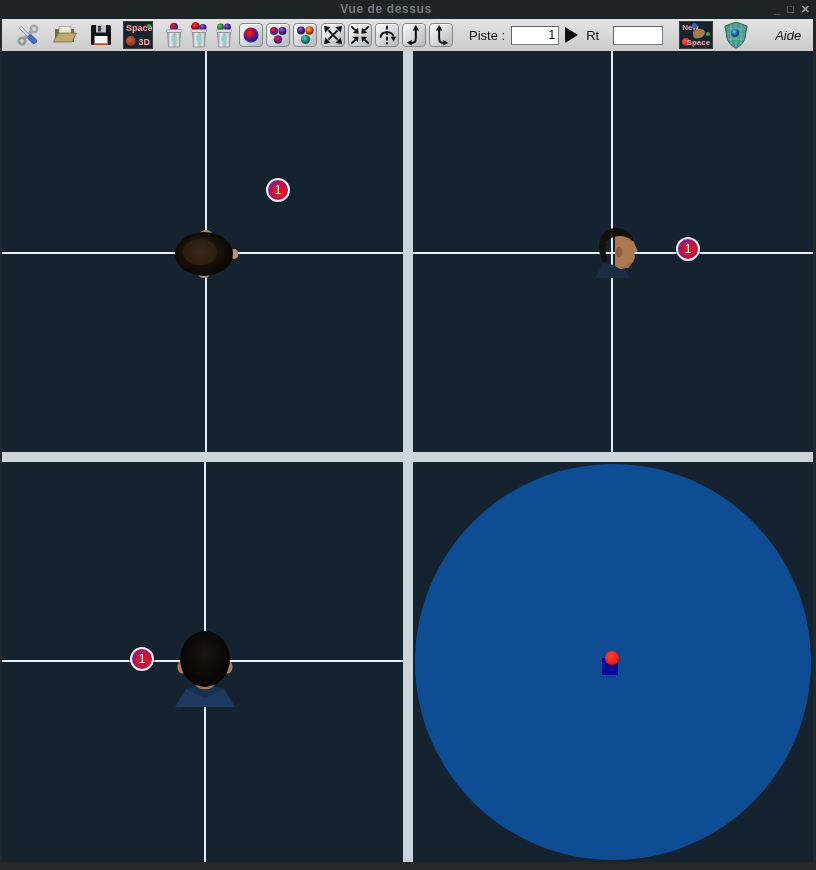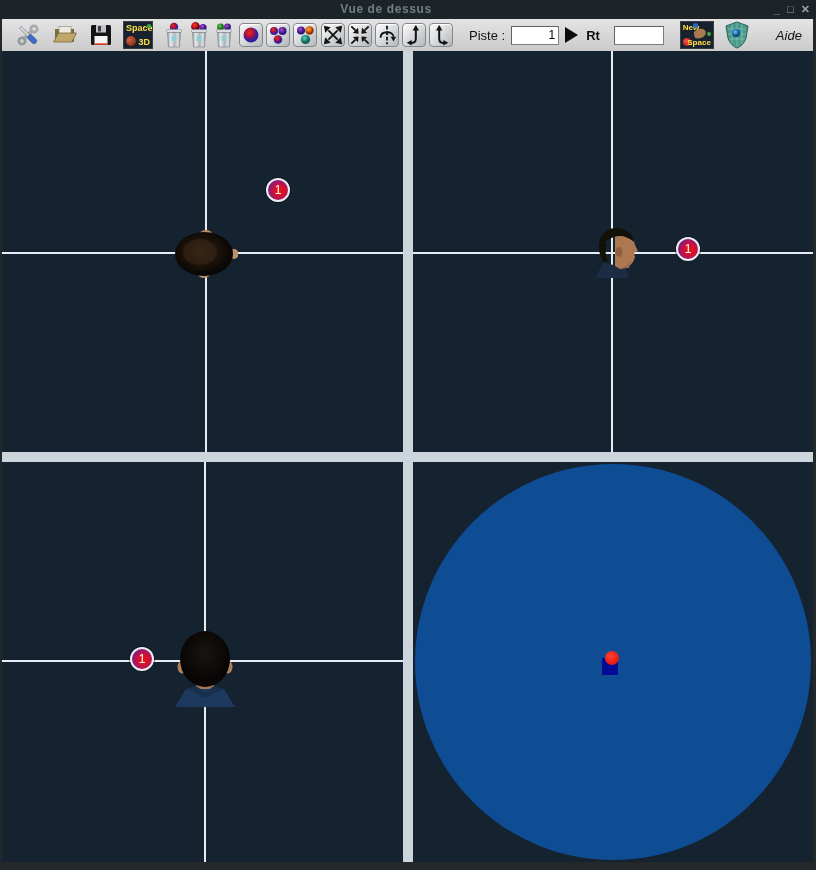--- a/index.html
+++ b/index.html
@@ -14,21 +14,21 @@
     color:#96a0a8;font-size:11px;font-weight:bold;}
   .win-controls span{cursor:default;line-height:19px;}
   
   .toolbar{position:absolute;left:2px;top:19px;width:811px;height:32px;
     background:linear-gradient(#e3e3e3,#cbcbcb);display:flex;align-items:center;padding-left:13px;}
   .tflat{display:flex;align-items:center;justify-content:center;width:26px;height:26px;}
   .tbtn{width:24px;height:24px;border:1px solid #82878c;border-radius:4px;
     background:linear-gradient(135deg,#fbfbfb,#b4b8bc);display:flex;align-items:center;justify-content:center;
     box-shadow:inset 0 1px 0 #fff;}
   .trash{width:22px;height:26px;display:flex;align-items:flex-end;justify-content:center;}
-  .darkbtn{position:relative;background:#18212e;border:1px solid #3a3f45;color:#fde047;overflow:hidden;}
+  .darkbtn{position:relative;background:#18212e;border:1px solid #3a3f45;color:#fca5a5;overflow:hidden;}
   .space3d{width:30px;height:28px;}
   .space3d .l1{position:absolute;left:2px;top:1px;font-size:9px;font-weight:bold;}
   .space3d .l2{position:absolute;right:2px;bottom:1px;font-size:9px;font-weight:bold;}
   .space3d .planet{position:absolute;left:2px;bottom:2px;width:10px;height:10px;border-radius:50%;
     background:radial-gradient(circle at 35% 35%,#d06040,#70200c);}
   .space3d .gdot{position:absolute;right:1px;top:2px;width:4px;height:4px;border-radius:50%;background:#35b035;}
   .newspace{width:34px;height:28px;margin-left:16px;}
   .newspace .l1{position:absolute;left:2px;top:1px;font-size:8px;font-weight:bold;}
   .newspace .l2{position:absolute;right:2px;bottom:1px;font-size:8px;font-weight:bold;}
   .newspace .hand{position:absolute;left:13px;top:7px;width:12px;height:9px;border-radius:45% 55% 60% 40%;
@@ -265,21 +265,21 @@
       <svg width="22" height="22" viewBox="0 0 24 24">
         <path d="M10 3 L10 16 C10 20 13 21.5 16.5 20.5" fill="none" stroke="#141414" stroke-width="2.2"></path>
         <path d="M10 1 L6.5 7 L13.5 7 Z" fill="#141414"></path>
         <path d="M14.5 17.5 L20 20.5 L14.5 23.5 Z" fill="#141414"></path>
       </svg>
     </div>
 
     <span class="tb-label" style="margin-left:16px;">Piste :</span>
     <input class="tb-input" style="margin-left: 6px;" value="1">
     <div class="play"></div>
-    <span class="tb-label" style="margin-left:8px;font-weight:bold;">Rt</span>
+    <span class="tb-label" style="margin-left:8px;">Rt</span>
     <input class="tb-input" style="margin-left: 14px; width: 50px;" value="">
 
     <div class="darkbtn newspace">
       <span class="l1">New</span>
       <span class="bdot"></span>
       <span class="hand"></span>
       <span class="gdot"></span>
       <span class="rball"></span>
       <span class="l2">Space</span>
     </div>

